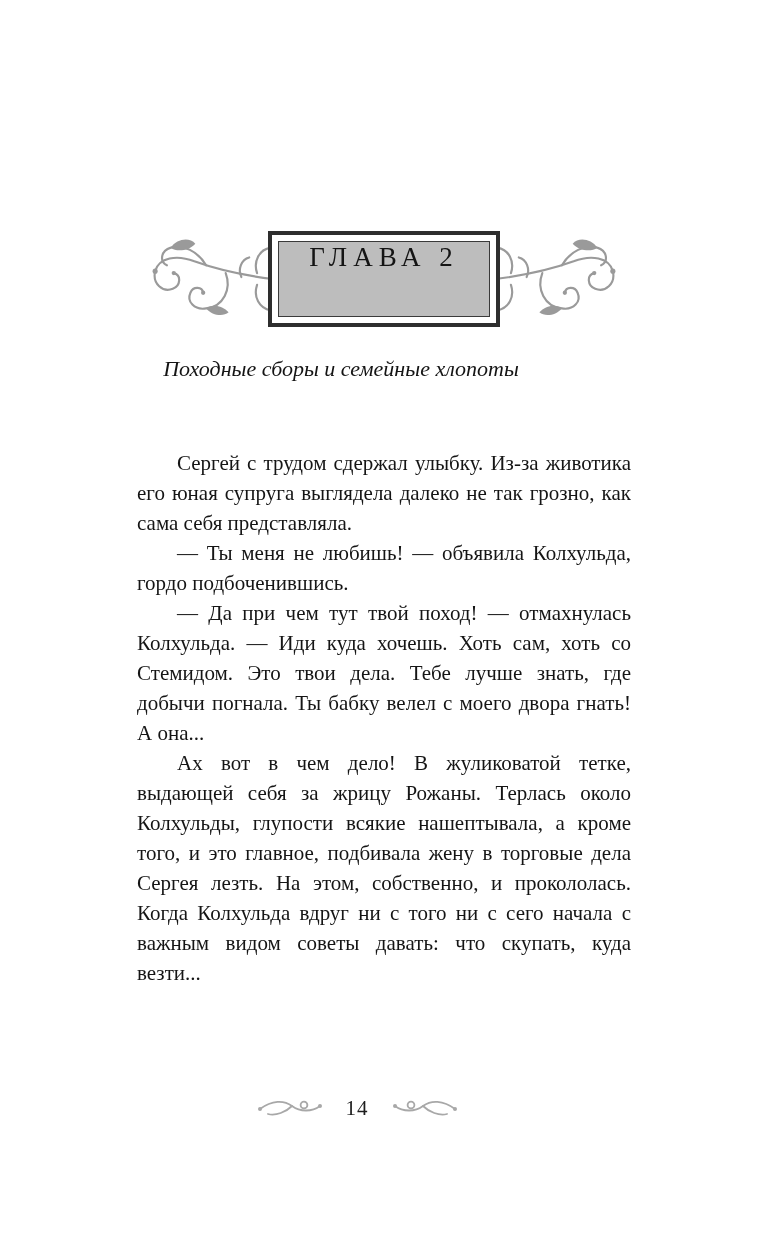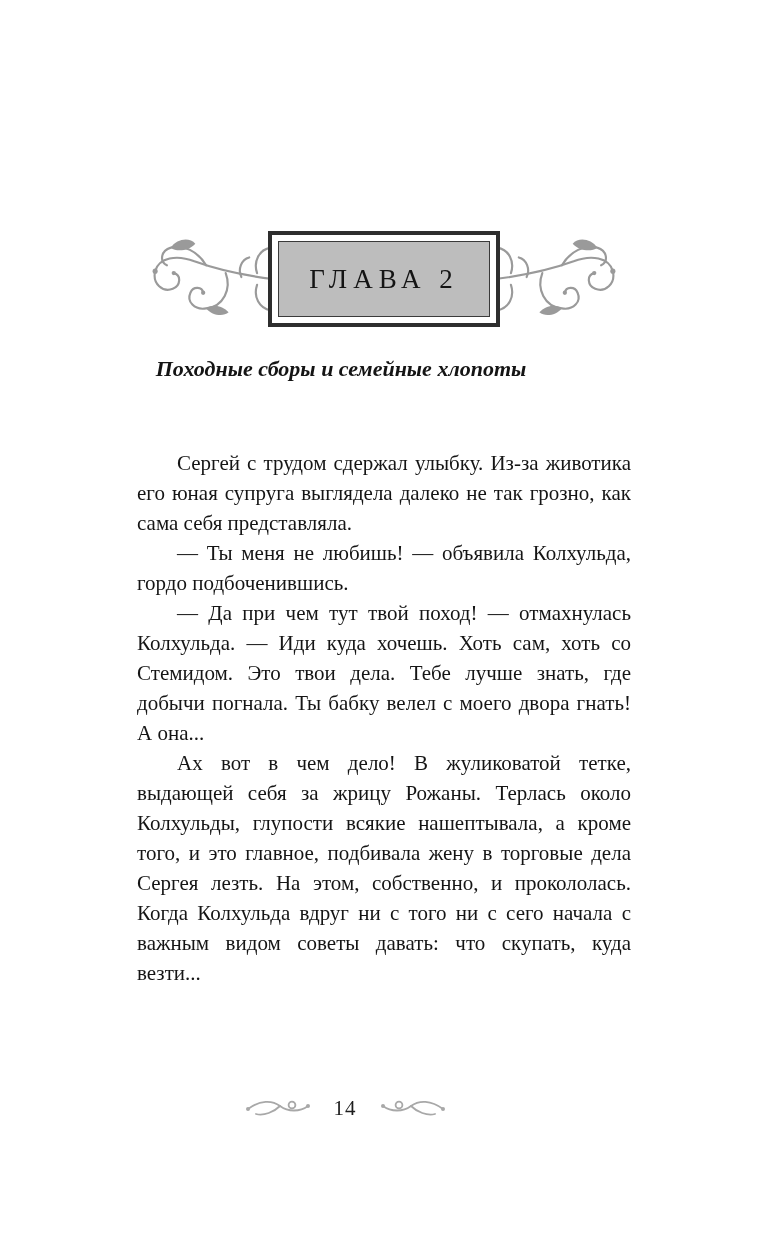--- a/index.html
+++ b/index.html
@@ -26,48 +26,47 @@
     width:232px; height:96px;
     border:4px solid #2e2e2e;
     background:#ffffff;
     padding:6px;
     z-index:2;
   }
   .chapter-box-inner {
     width:100%; height:100%;
     border:1px solid #3a3a3a;
     background:#bdbdbd;
-    display:flex; align-items:center; justify-content:center;
+    display:flex; justify-content:center;
   }
   .chapter-label {
     font-size:27px; letter-spacing:6px; color:#141414;
   }
 
   
   .subtitle {
     position:absolute; top:356px; left:0; width:682px;
     text-align:center;
     font-style:italic;
     font-size:22px;
     color:#141414;
-    font-weight:bold;
   }
 
   
   .body-text {
     position:absolute; top:448px; left:137px; width:494px;
     font-size:21px; line-height:30px;
     text-align:justify;
     color:#151515;
   }
   .para { text-indent:40px; margin:0; }
 
   
   .footer {
-    position:absolute; top:1096px; left:4px; width:682px;
+    position:absolute; top:1096px; left:16px; width:682px;
     display:flex; align-items:center; justify-content:center; gap:24px;
   }
   .page-number { font-size:21px; color:#1d1d1d; letter-spacing:1px; }
   .foot-svg { width:64px; height:24px; }
   .foot-svg.mirror { transform:scaleX(-1); }
 
   .svg-defs { position:absolute; width:0; height:0; overflow:hidden; }
 </style>
 </head>
 <body>

